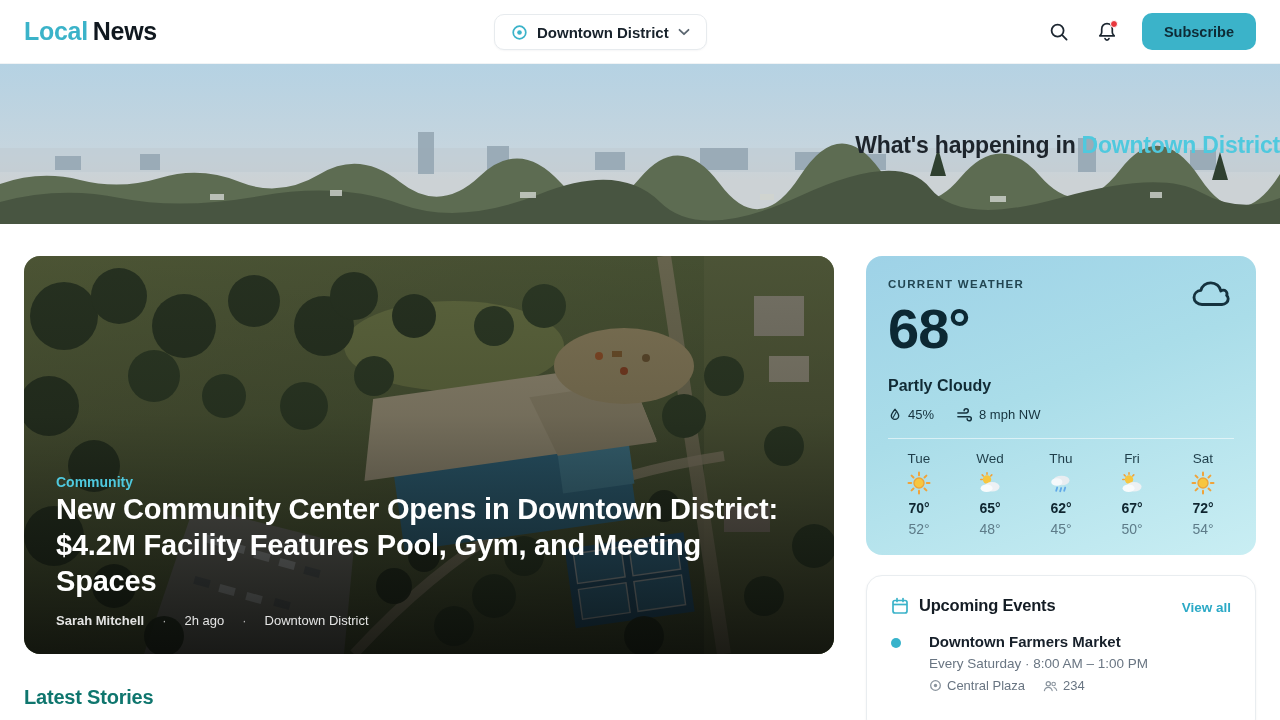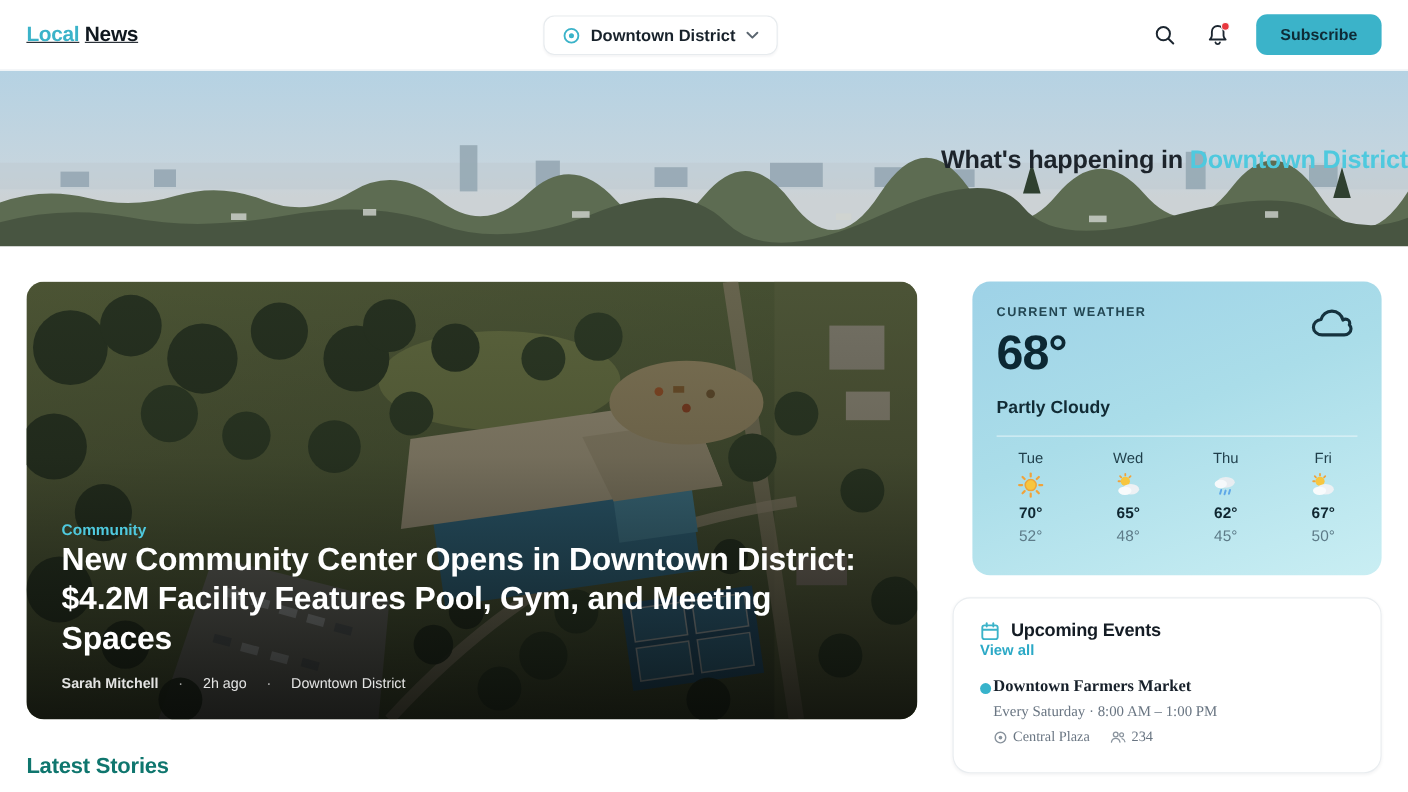--- a/index.html
+++ b/index.html
@@ -7,21 +7,21 @@
     --accent-light:#4fc9de;
     --dark:#141c24;
     --w-text:#16333f;
   }
   *{margin:0;padding:0;box-sizing:border-box;}
   html,body{width:1280px;height:720px;overflow:hidden;background:#ffffff;
     font-family:"Liberation Sans","DejaVu Sans",sans-serif;color:var(--dark);}
   
   .header{position:relative;height:64px;background:#fff;display:flex;align-items:center;
     justify-content:space-between;padding:0 24px;border-bottom:1px solid #f0f3f5;}
-  .logo{font-size:19px;font-weight:800;letter-spacing:-0.3px;cursor:default;text-decoration:underline;}
+  .logo{font-size:25px;font-weight:800;letter-spacing:-0.3px;cursor:default;}
   .logo .accent{color:var(--accent);}
   .logo .rest{color:#10181f;margin-left:5px;}
   .loc-pill{position:absolute;left:494px;top:14px;height:36px;display:flex;align-items:center;
     gap:9px;padding:0 16px;border:1px solid #e7ebee;border-radius:10px;background:#fff;
     box-shadow:0 1px 2px rgba(16,24,40,.04);cursor:pointer;}
   .loc-pill .label{font-size:15px;font-weight:700;color:#18222b;}
   .hdr-right{display:flex;align-items:center;gap:10px;}
   .icon-btn{width:38px;height:38px;display:flex;align-items:center;justify-content:center;
     border:none;background:transparent;cursor:pointer;position:relative;border-radius:8px;}
   .badge{position:absolute;top:7px;right:8px;width:8px;height:8px;border-radius:50%;
@@ -49,45 +49,45 @@
   .article-title{font-size:29px;line-height:36px;font-weight:800;color:#fff;max-width:745px;
     letter-spacing:-0.2px;}
   .article-excerpt{margin-top:12px;font-size:15px;line-height:21px;color:rgba(255,255,255,.93);
     max-width:690px;}
   .byline{margin-top:14px;display:flex;align-items:center;gap:10px;font-size:13px;
     color:rgba(255,255,255,.88);}
   .byline .author{font-weight:700;}
   .byline .sep::before{content:"·";color:rgba(255,255,255,.65);padding:0 8px;}
   .latest{margin-top:32px;font-size:20px;font-weight:800;color:#0f766e;letter-spacing:-0.2px;}
   
-  .weather-card{position:relative;border-radius:16px;padding:22px 22px 28px;
-    background:linear-gradient(160deg,#9ed2e7 0%,#aadde9 45%,#c9eef3 100%);color:var(--w-text);margin-left:18px;}
+  .weather-card{position:relative;border-radius:16px;padding:22px 22px 18px;
+    background:linear-gradient(160deg,#9ed2e7 0%,#aadde9 45%,#c9eef3 100%);color:var(--w-text);}
   .w-label{font-size:11.5px;font-weight:700;letter-spacing:1.3px;color:#224652;}
   .w-cloud{position:absolute;top:22px;right:24px;}
-  .w-temp{margin-top:6px;font-size:44px;font-weight:800;color:#0c2833;letter-spacing:-1px;}
+  .w-temp{margin-top:6px;font-size:56px;font-weight:800;color:#0c2833;letter-spacing:-1px;}
   .w-feels{margin-top:6px;font-size:15px;color:#1e3d49;}
   .w-cond{margin-top:16px;font-size:16px;font-weight:700;color:#112b35;}
   .w-stats{margin-top:12px;display:flex;align-items:center;gap:22px;font-size:13px;color:#15323d;}
   .w-stat{display:flex;align-items:center;gap:6px;}
   .forecast{margin-top:16px;padding-top:12px;border-top:1px solid rgba(255,255,255,.55);
     display:flex;justify-content:space-between;padding-left:6px;padding-right:6px;}
   .fc-cell{display:flex;flex-direction:column;align-items:center;gap:5px;width:50px;}
   .fc-day{font-size:13.5px;color:#1f3e4a;}
   .fc-icon{width:24px;height:24px;display:flex;align-items:center;justify-content:center;}
   .fc-icon svg{width:24px;height:24px;}
   .fc-high{font-size:14px;font-weight:800;color:#0f2630;}
   .fc-low{font-size:14px;color:#5d7b88;}
   
   .events-card{margin-top:20px;border:1px solid #e9edf0;border-radius:16px;background:#fff;
     padding:20px 24px;box-shadow:0 1px 3px rgba(16,24,40,.05);height:160px;}
-  .ev-head{display:flex;align-items:flex-start;justify-content:space-between;flex-direction:column;}
+  .ev-head{display:flex;align-items:flex-end;justify-content:space-between;}
   .ev-head-left{display:flex;align-items:center;gap:10px;}
   .ev-title{font-size:16.5px;font-weight:800;color:#141c24;letter-spacing:-0.2px;}
   .view-all{font-size:13.5px;font-weight:600;color:#2ba9c6;cursor:pointer;text-decoration:none;}
-  .ev-item{margin-top:18px;display:flex;gap:2px;cursor:pointer;font-family:Liberation Serif, serif;}
+  .ev-item{margin-top:18px;display:flex;gap:28px;cursor:pointer;}
   .ev-dot{width:10px;height:10px;border-radius:50%;background:#37b3cb;margin-top:5px;flex:none;}
   .ev-name{font-size:15px;font-weight:700;color:#17202a;}
   .ev-sched{margin-top:6px;font-size:13.5px;color:#697582;}
   .ev-meta{margin-top:7px;display:flex;align-items:center;gap:18px;font-size:13px;color:#697582;}
   .ev-meta .m{display:flex;align-items:center;gap:5px;}
 </style>
 </head>
 <body>
 
 <div class="header">
@@ -293,20 +293,42 @@
 
     <div class="weather-card">
       <div class="w-label">CURRENT WEATHER</div>
       <span class="w-cloud">
         <svg width="42" height="31" viewBox="0 0 44 32">
             <path d="M33.5 27.5H12.5C7.9 27.5 4.2 24.2 4.2 20.1c0-3.8 3.1-6.9 7.2-7.3C12.6 8.2 16.8 4.8 21.8 4.8c5.3 0 9.7 3.7 10.5 8.6.6-.5 1.5-.9 2.5-.9 2.2 0 4 1.7 4 3.8 0 .6-.1 1.1-.4 1.6 1 .9 1.6 2.2 1.6 3.6 0 3.3-2.9 6-6.5 6z" fill="none" stroke="#15323e" stroke-width="3" stroke-linejoin="round"></path>
           </svg>
       </span>
       <div class="w-temp">68°</div>
       <div class="w-cond">Partly Cloudy</div>
+      <div class="w-stats">
+        <span class="w-stat">
+          <span style="display:flex;">
+            <svg width="14" height="15" viewBox="0 0 16 17">
+                <path d="M8 2.6c2.3 2.8 4.2 5.1 4.2 7.3a4.2 4.2 0 1 1-8.4 0C3.8 7.7 5.7 5.4 8 2.6z" fill="none" stroke="#15323e" stroke-width="1.6" stroke-linejoin="round"></path>
+                <path d="M10.2 4.2 5.5 12.5" stroke="#15323e" stroke-width="1.2"></path>
+              </svg>
+          </span>
+          <span>45%</span>
+        </span>
+        <span class="w-stat">
+          <span style="display:flex;">
+            <svg width="17" height="14" viewBox="0 0 18 14">
+                <g stroke="#15323e" stroke-width="1.6" fill="none" stroke-linecap="round">
+                  <path d="M2 4.8h8.8a2.2 2.2 0 1 0-2.2-2.2"></path>
+                  <path d="M2 8.8h12a2.2 2.2 0 1 1-2.2 2.2"></path>
+                </g>
+              </svg>
+          </span>
+          <span>8 mph NW</span>
+        </span>
+      </div>
       <div class="forecast">
         <div class="fc-cell">
           <span class="fc-day">Tue</span>
           <span class="fc-icon">
               <svg viewBox="0 0 24 24">
                 <g stroke="#f0a33a" stroke-width="2" stroke-linecap="round">
                   <line x1="12" y1="1.5" x2="12" y2="4.2"></line>
                   <line x1="12" y1="19.8" x2="12" y2="22.5"></line>
                   <line x1="1.5" y1="12" x2="4.2" y2="12"></line>
                   <line x1="19.8" y1="12" x2="22.5" y2="12"></line>
@@ -365,20 +387,40 @@
                   <line x1="2.8" y1="8.5" x2="4.2" y2="8.5"></line>
                   <line x1="4.2" y1="3.9" x2="5.3" y2="5"></line>
                   <line x1="12.7" y1="5" x2="13.8" y2="3.9"></line>
                 </g>
                 <ellipse cx="14" cy="15.8" rx="7.6" ry="4.8" fill="#edf1f4"></ellipse>
                 <ellipse cx="8.6" cy="17.2" rx="6" ry="3.8" fill="#f8fbfc"></ellipse>
               </svg>
             </span>
           <span class="fc-high">67°</span>
           <span class="fc-low">50°</span>
+        </div>
+        <div class="fc-cell">
+          <span class="fc-day">Sat</span>
+          <span class="fc-icon">
+              <svg viewBox="0 0 24 24">
+                <g stroke="#f0a33a" stroke-width="2" stroke-linecap="round">
+                  <line x1="12" y1="1.5" x2="12" y2="4.2"></line>
+                  <line x1="12" y1="19.8" x2="12" y2="22.5"></line>
+                  <line x1="1.5" y1="12" x2="4.2" y2="12"></line>
+                  <line x1="19.8" y1="12" x2="22.5" y2="12"></line>
+                  <line x1="4.6" y1="4.6" x2="6.5" y2="6.5"></line>
+                  <line x1="17.5" y1="17.5" x2="19.4" y2="19.4"></line>
+                  <line x1="4.6" y1="19.4" x2="6.5" y2="17.5"></line>
+                  <line x1="17.5" y1="6.5" x2="19.4" y2="4.6"></line>
+                </g>
+                <circle cx="12" cy="12" r="5" fill="#f7c63f" stroke="#eda53a" stroke-width="1.4"></circle>
+              </svg>
+            </span>
+          <span class="fc-high">72°</span>
+          <span class="fc-low">54°</span>
         </div>
       </div>
     </div>
 
     <div class="events-card">
       <div class="ev-head">
         <span class="ev-head-left">
           <span style="display:flex;">
             <svg width="18" height="18" viewBox="0 0 18 18">
                 <rect x="2" y="3.5" width="14" height="12.5" rx="2" fill="none" stroke="#3bb3c9" stroke-width="1.7"></rect>

